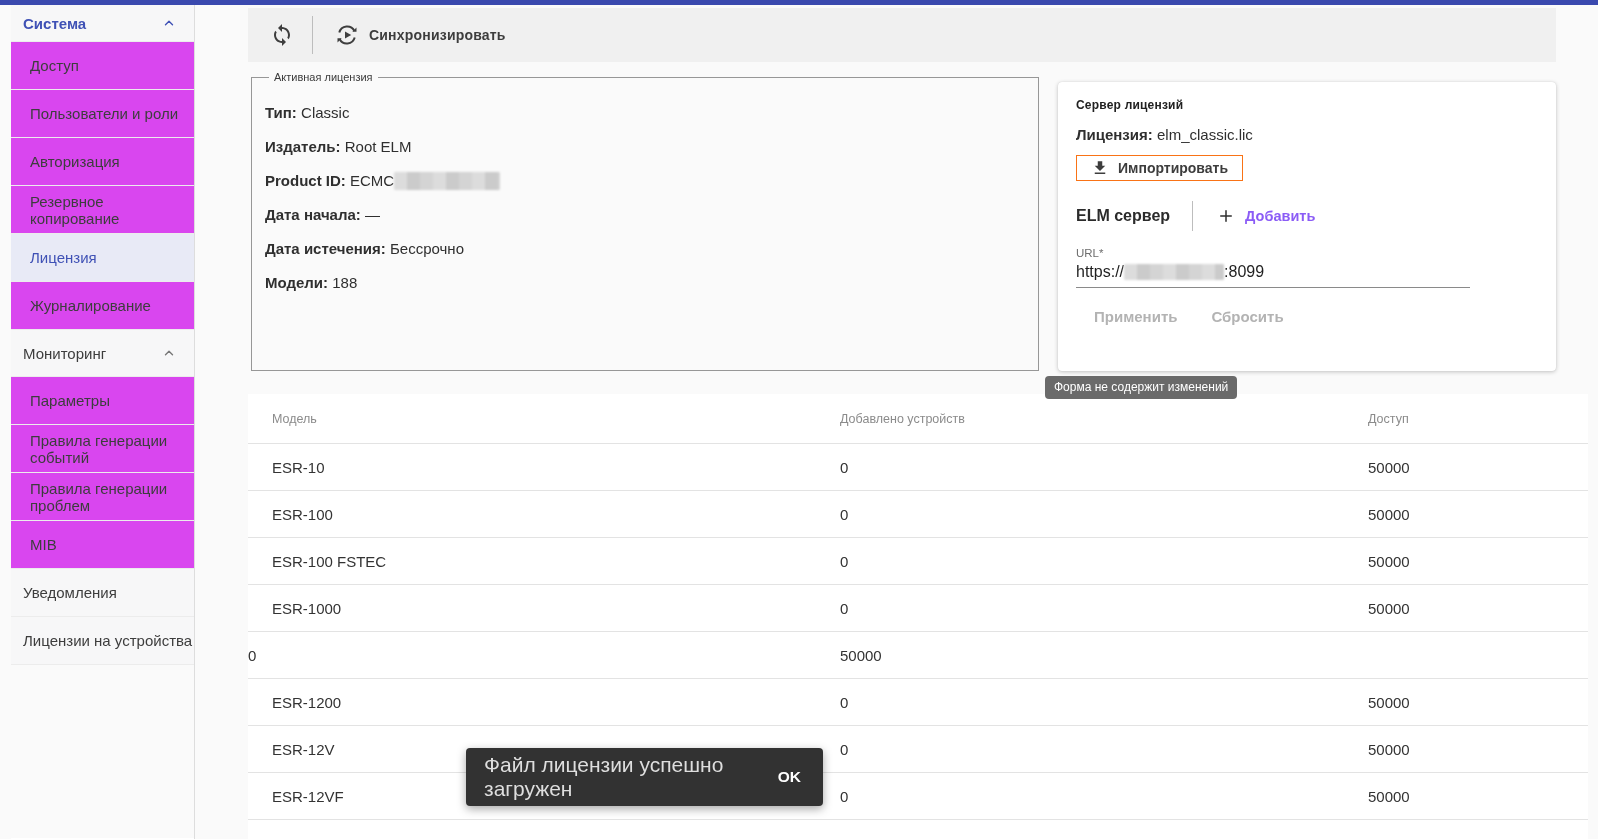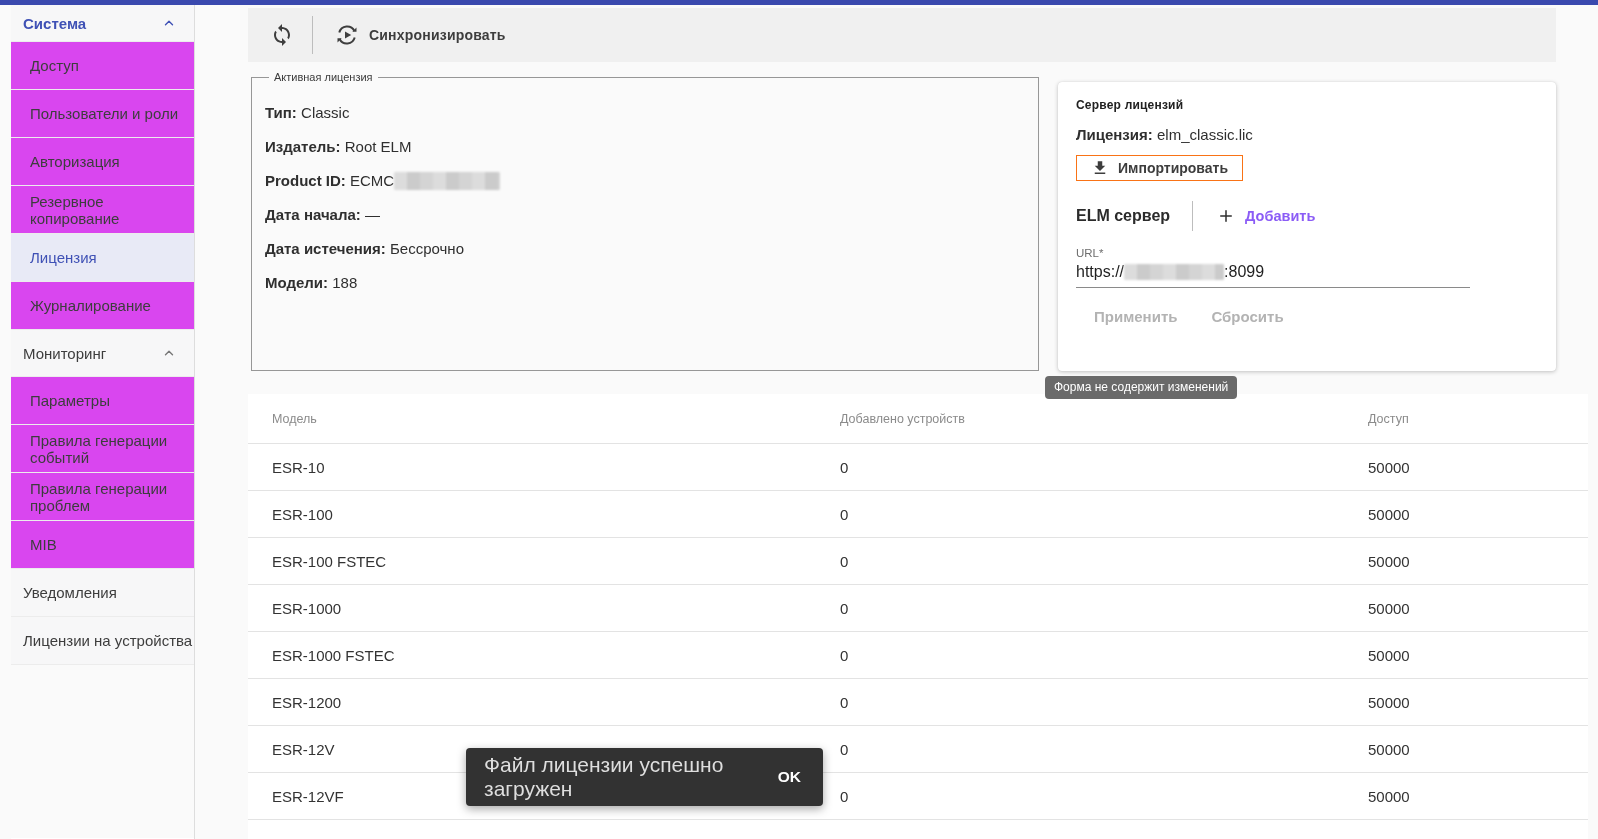--- a/index.html
+++ b/index.html
@@ -238,21 +238,20 @@
     <div class="t-cell">ESR-100 FSTEC</div>
     <div class="t-cell c2">0</div>
     <div class="t-cell c3">50000</div>
   </div>
   <div class="t-row t-body-row">
     <div class="t-cell">ESR-1000</div>
     <div class="t-cell c2">0</div>
     <div class="t-cell c3">50000</div>
   </div>
   <div class="t-row t-body-row">
-    <div class="t-cell">ESR-1000 FSTEC</div>
     <div class="t-cell c2">0</div>
     <div class="t-cell c3">50000</div>
   </div>
   <div class="t-row t-body-row">
     <div class="t-cell">ESR-1200</div>
     <div class="t-cell c2">0</div>
     <div class="t-cell c3">50000</div>
   </div>
   <div class="t-row t-body-row">
     <div class="t-cell">ESR-12V</div>

